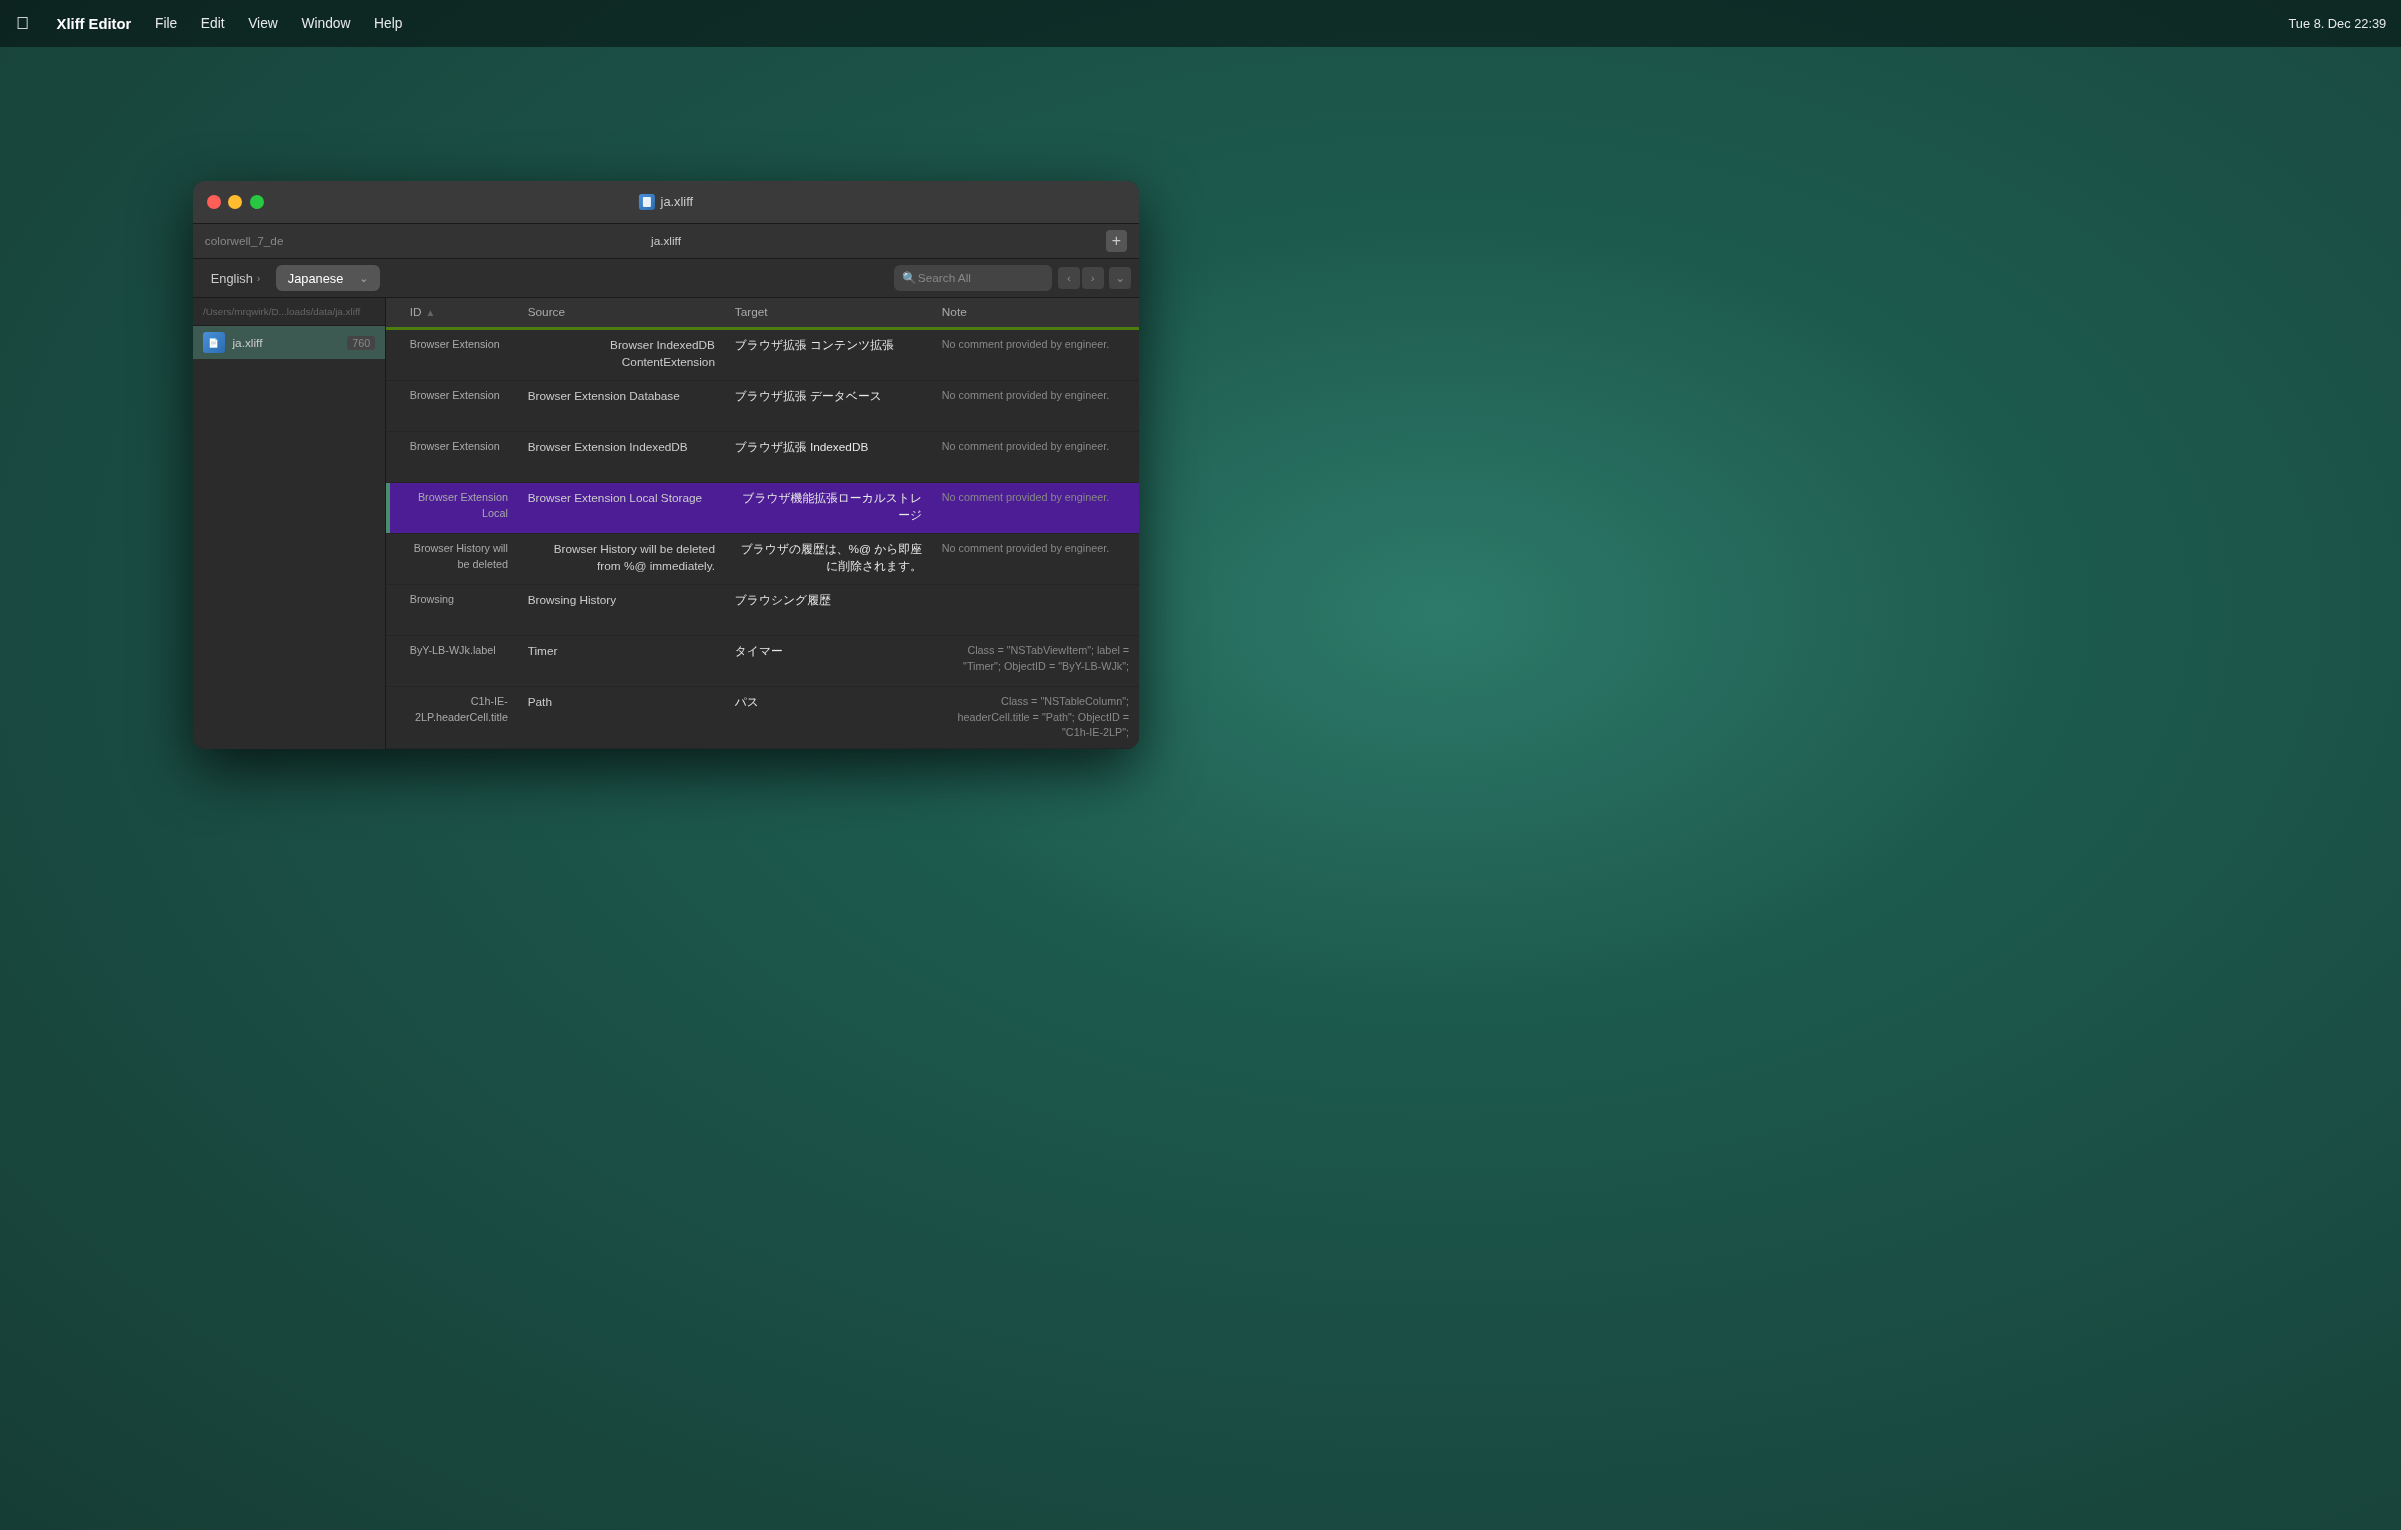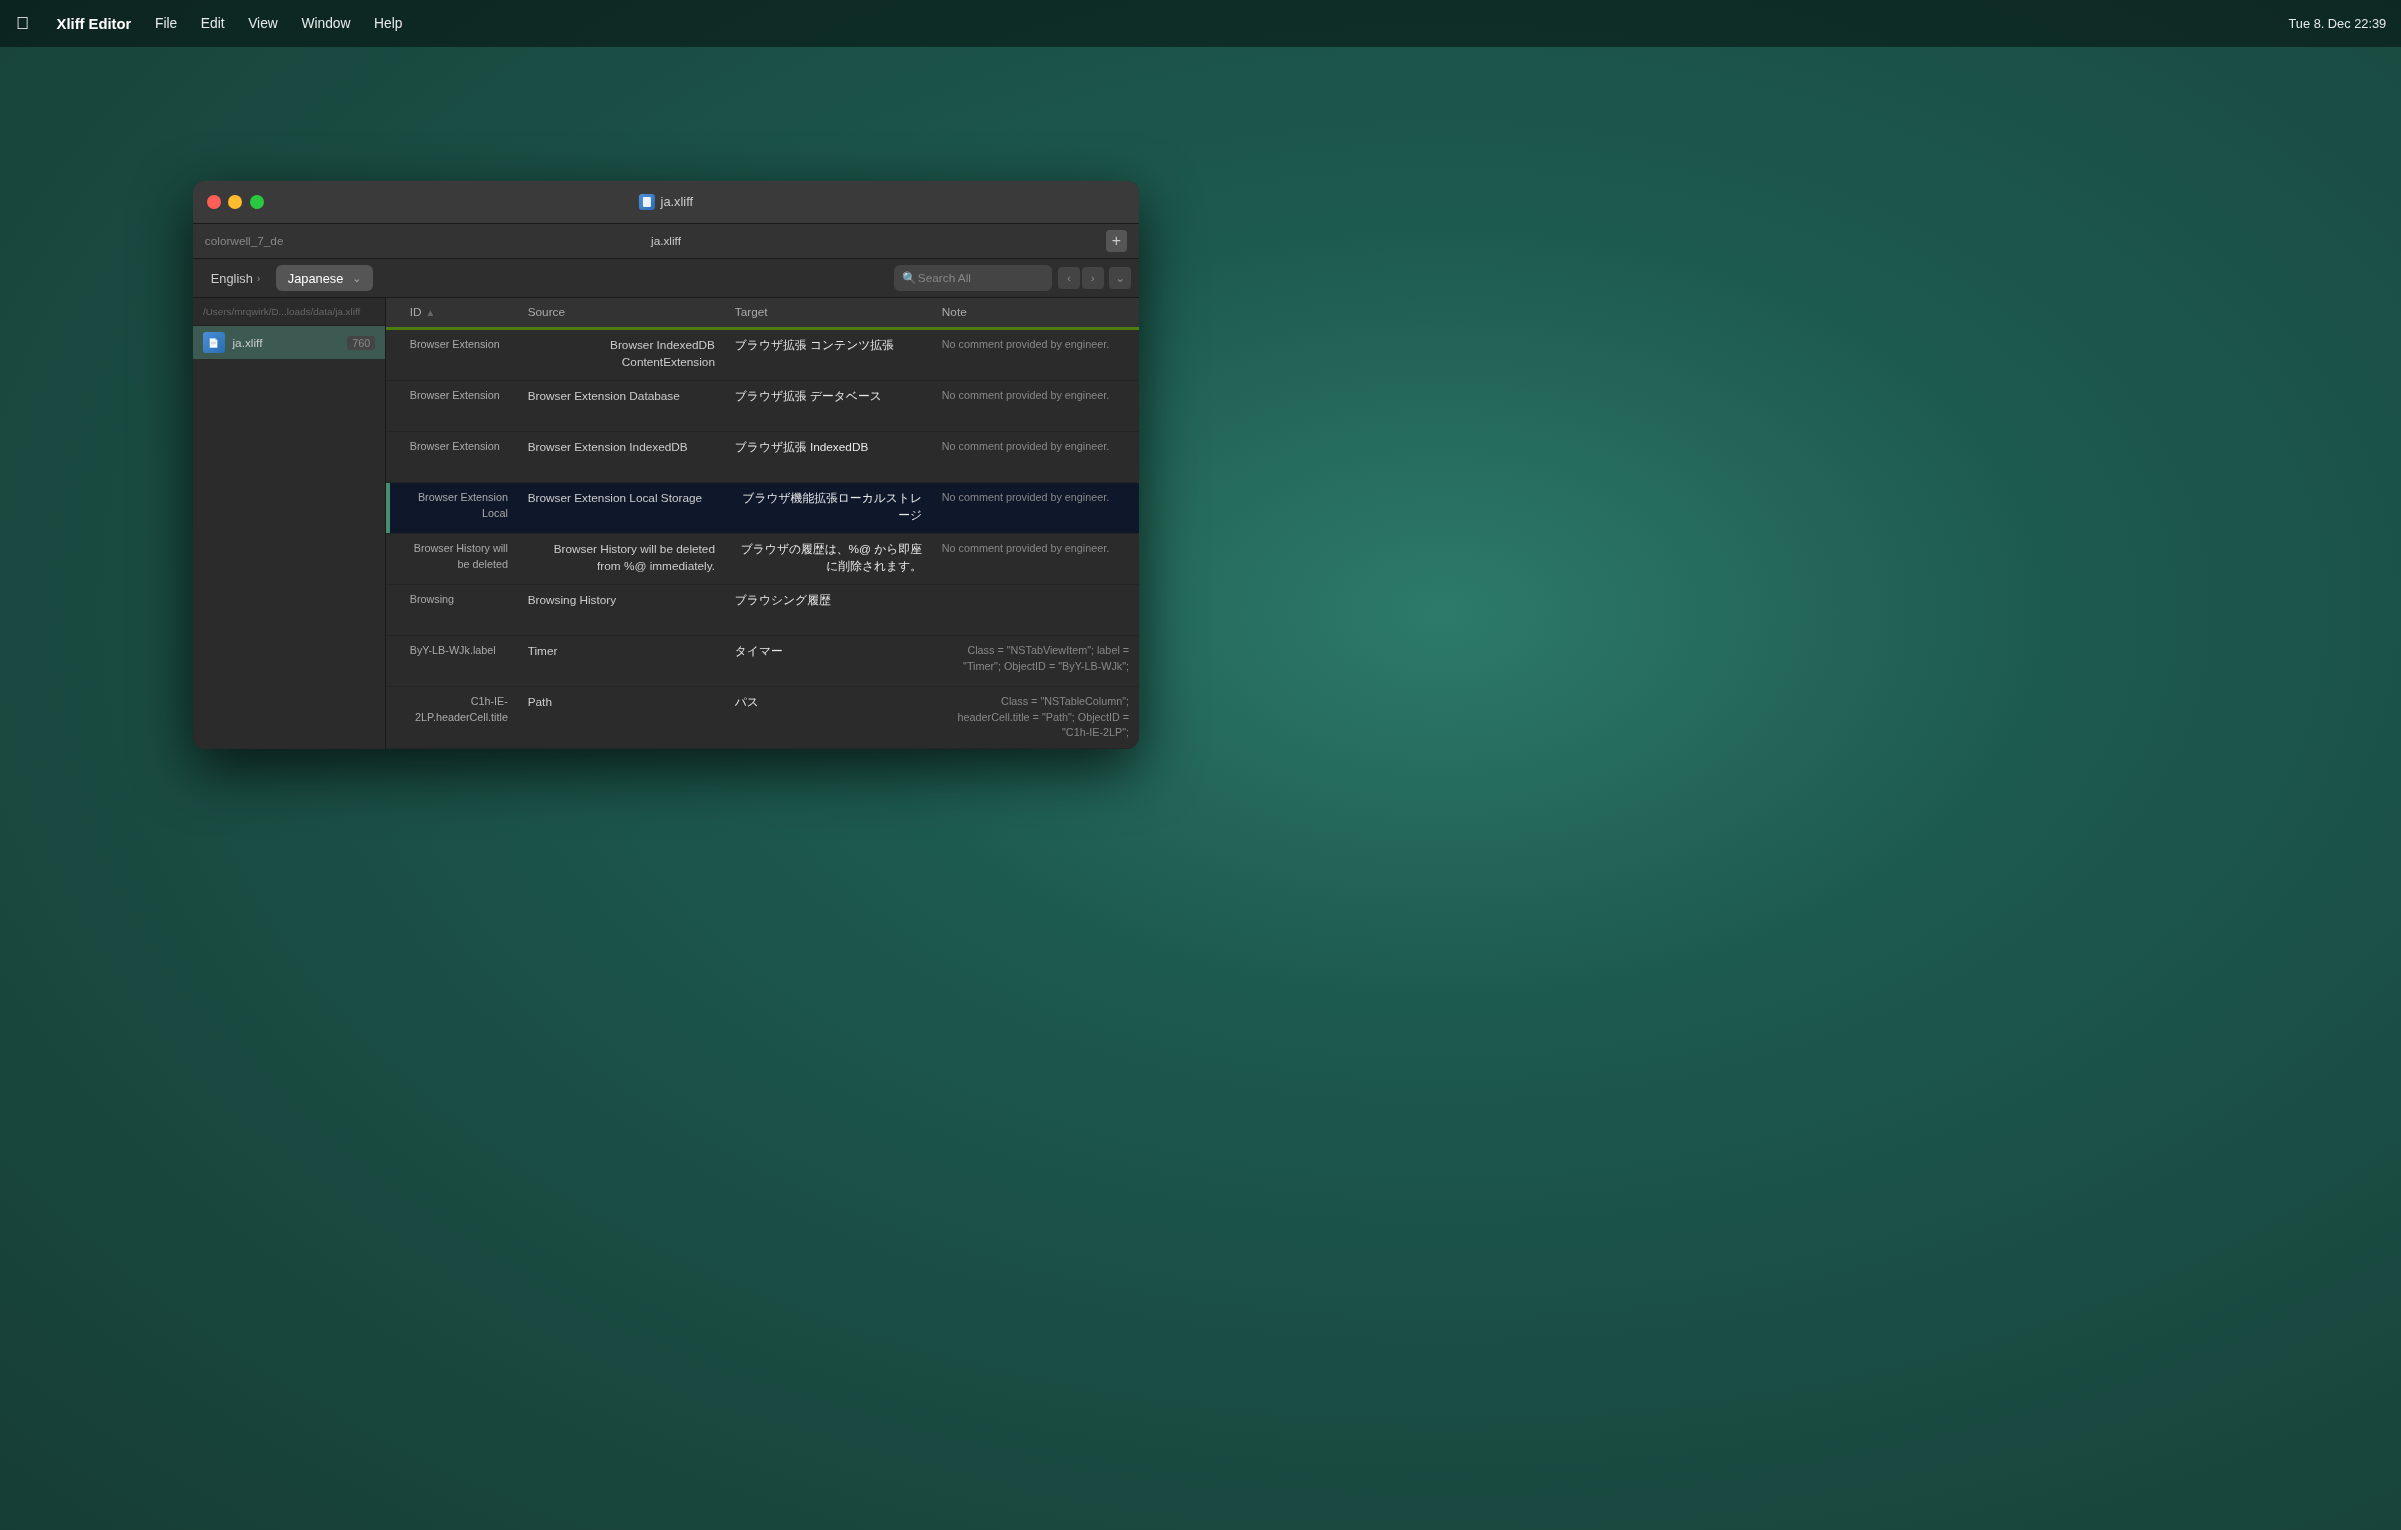--- a/index.html
+++ b/index.html
@@ -211,21 +211,21 @@
     .lang-target {
       height: 25.6px;
       padding: 0 11.8px;
       background: #555555;
       border-radius: 5.9px;
       border: none;
       color: #ffffff;
       font-size: 12.8px;
       display: flex;
       align-items: center;
-      gap: 9px;
+      gap: 16px;
       cursor: pointer;
     }
 
     .lang-target-chevron {
       color: #aaa;
       font-size: 10.8px;
     }
 
     .search-wrapper {
       margin-left: auto;
@@ -403,21 +403,21 @@
 
     .table-row {
       display: grid;
       grid-template-columns: 13.8px 118px 1fr 1fr 1fr;
       border-bottom: 1px solid #252525;
       min-height: 51px;
       align-items: stretch;
     }
 
     .table-row.selected {
-      background: #0f172a;
+      background: #4c1d95;
     }
 
     .row-indicator {
       width: 13.8px;
       display: flex;
       align-items: stretch;
     }
 
     .row-indicator-bar {
       width: 3.9px;

